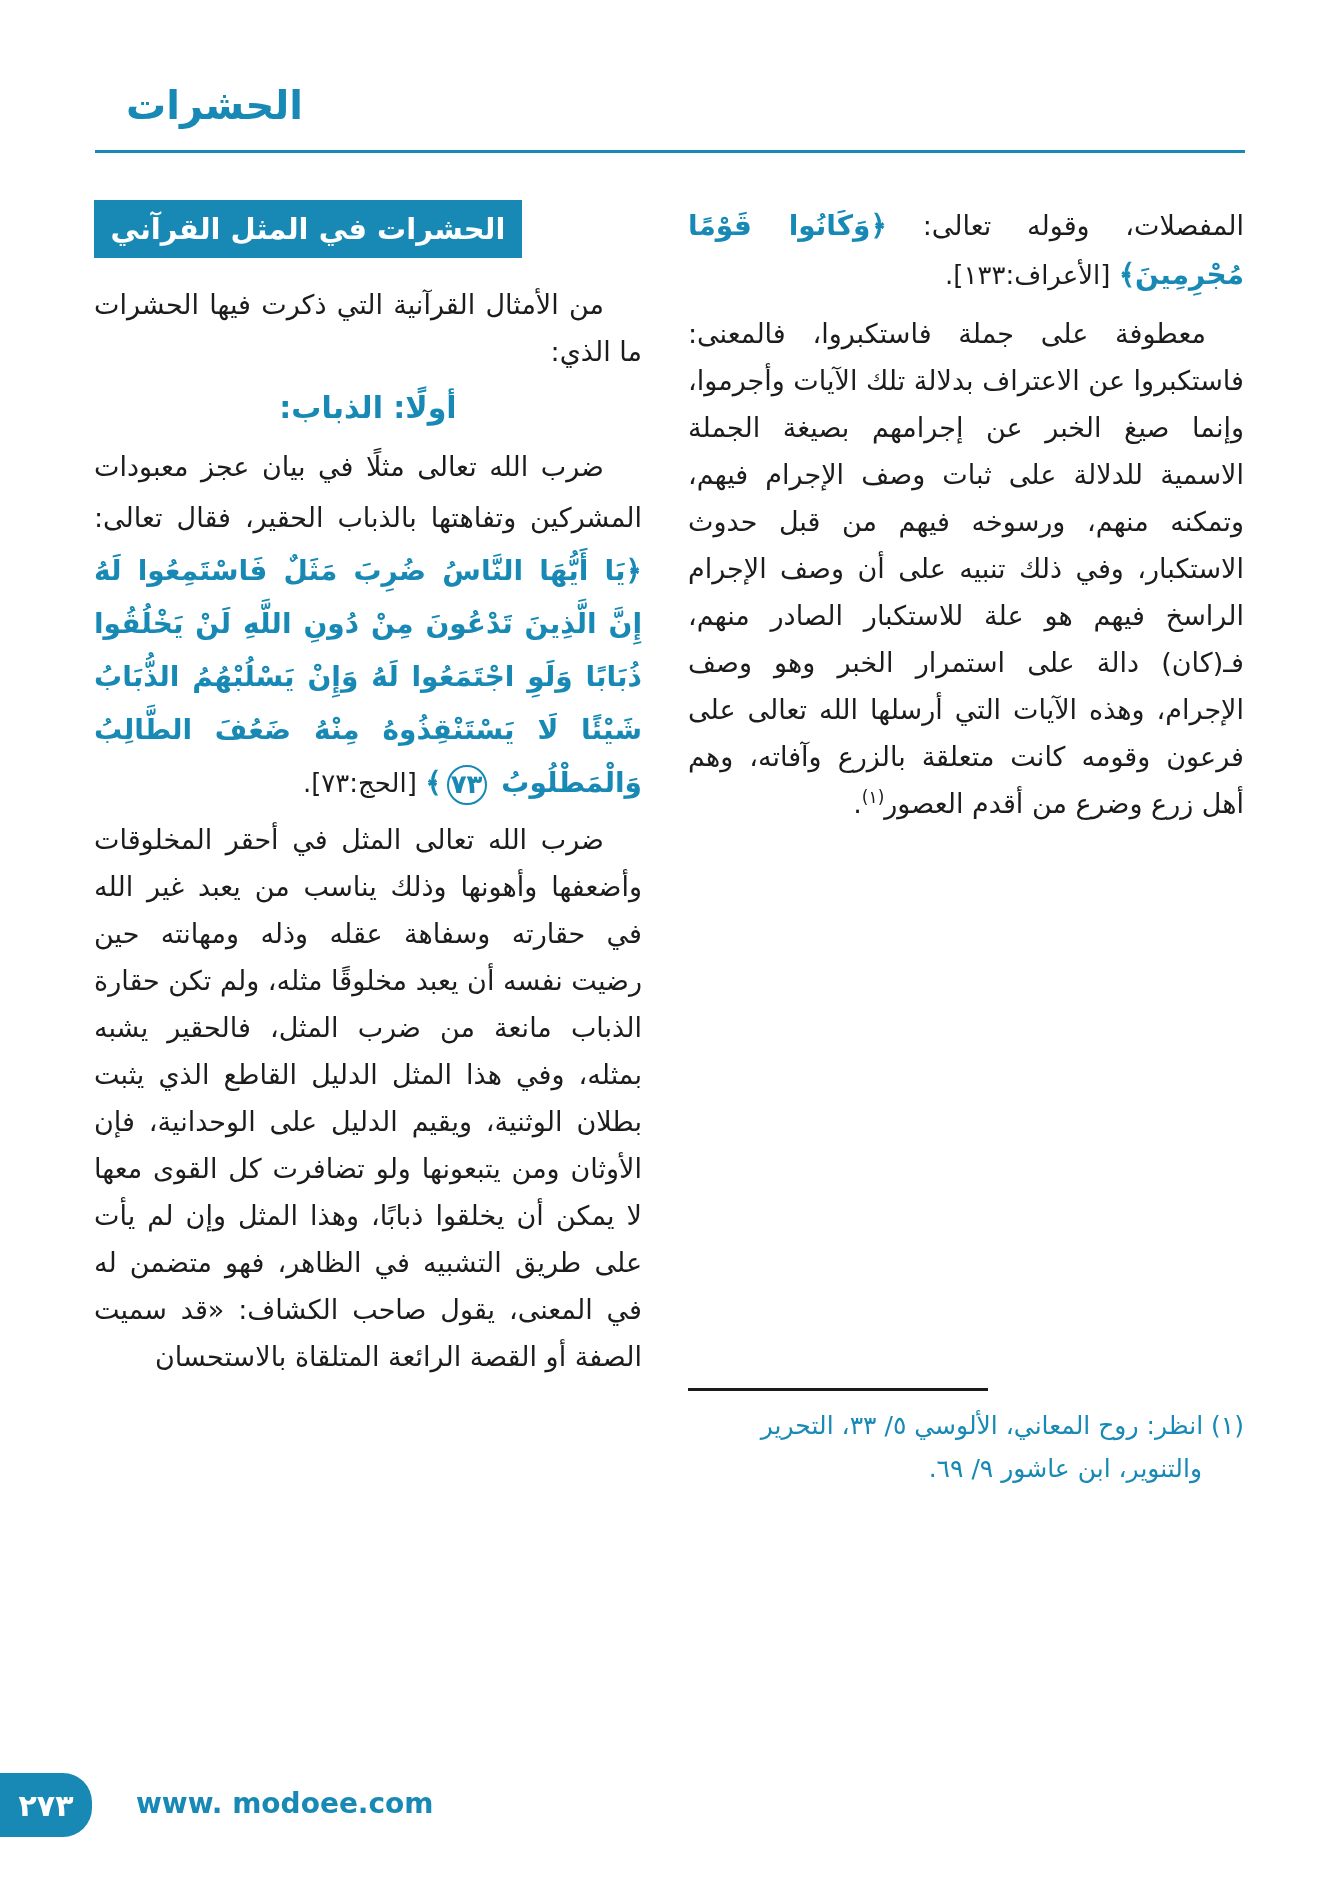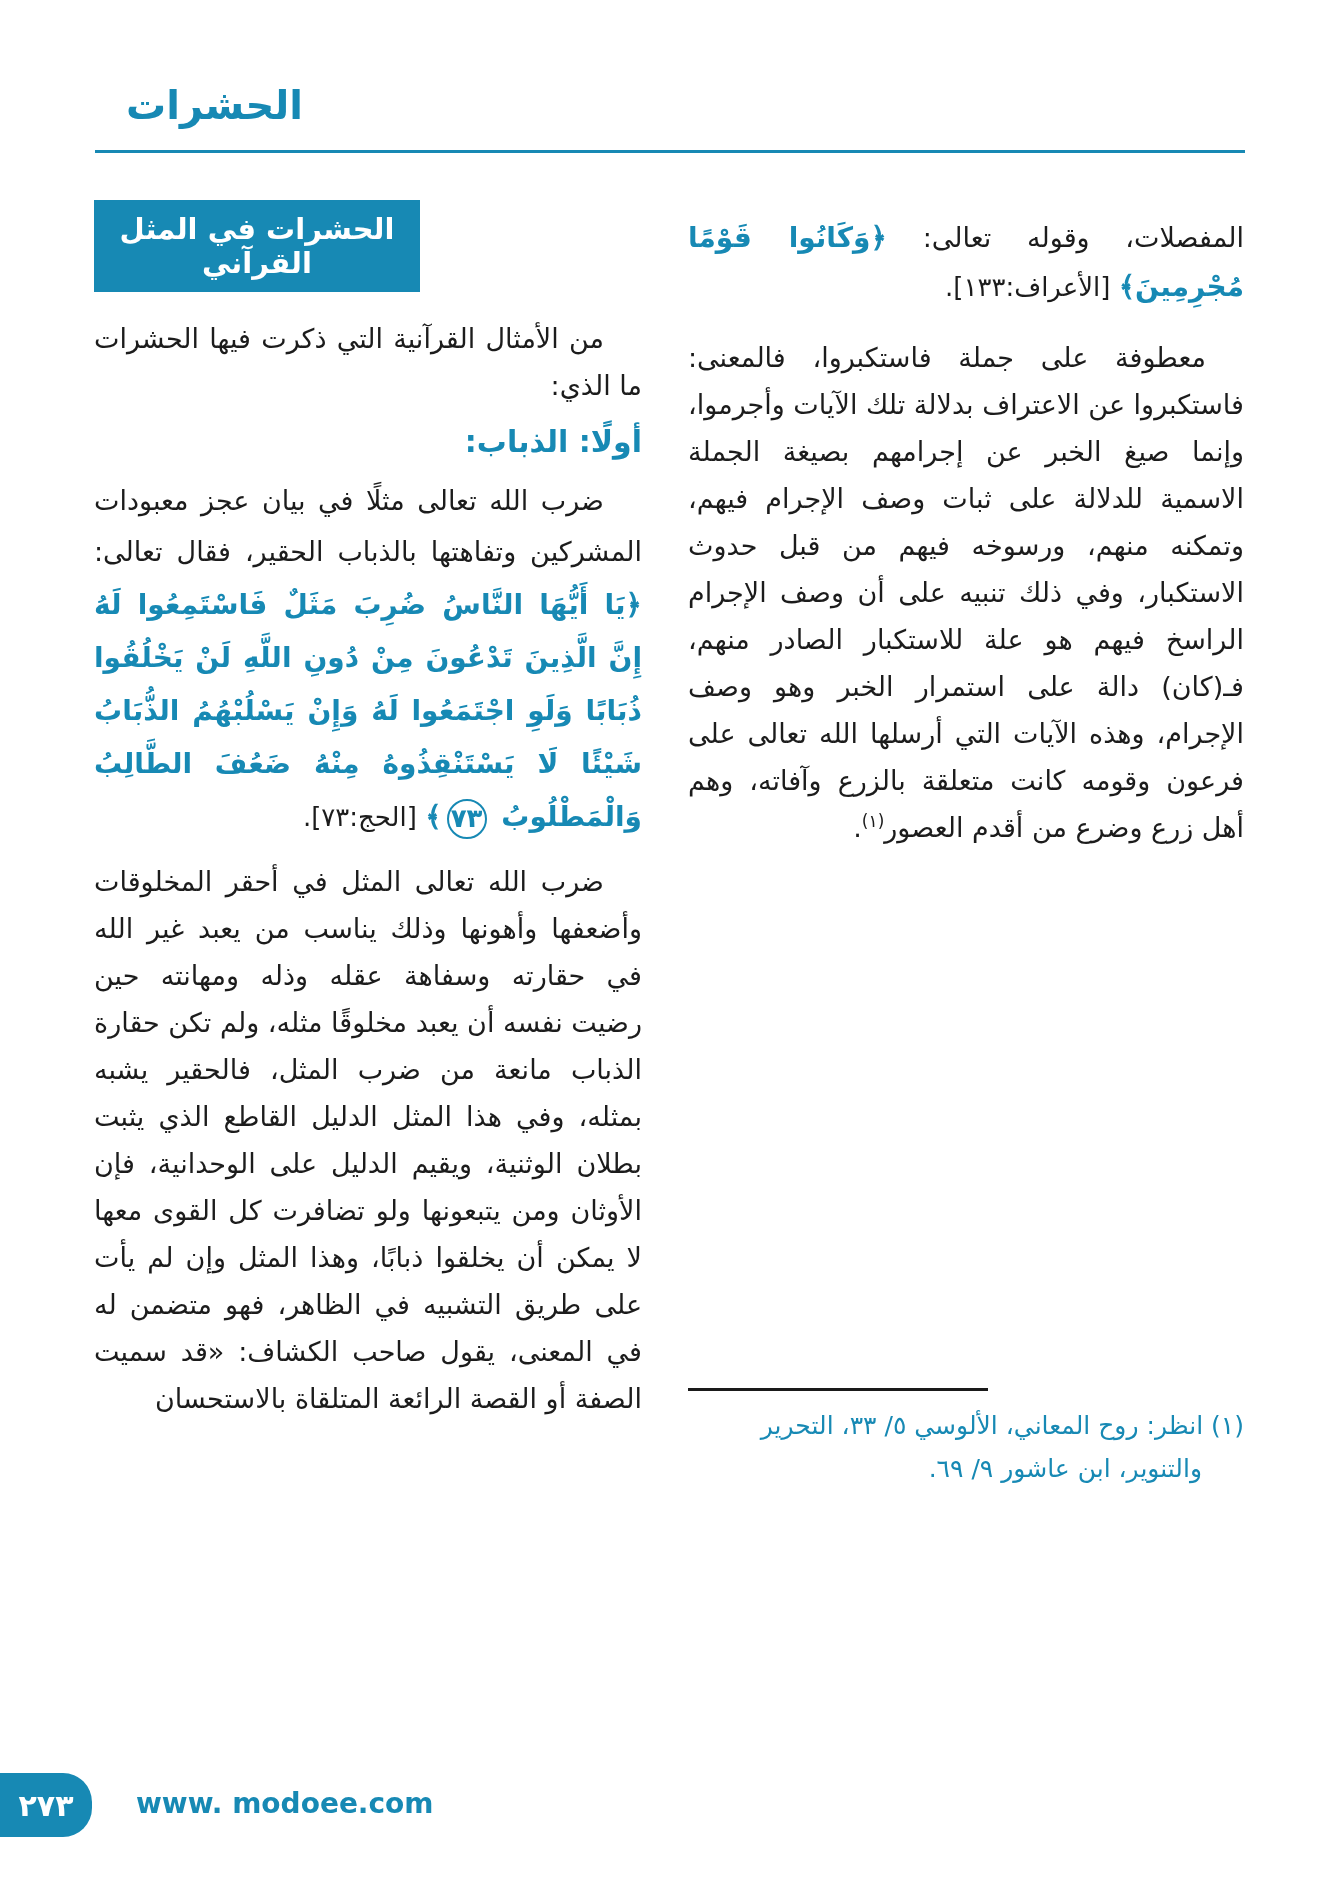--- a/index.html
+++ b/index.html
@@ -35,21 +35,21 @@
     width:1150px;height:1292px;
     display:flex;gap:46px;
     direction:rtl;
   }
   .col{direction:rtl;}
   .col-right{width:556px;display:flex;flex-direction:column;}
   .col-left{width:548px;}
   .body-p{
     font-size:27px;line-height:1.74;
     text-align:justify;text-indent:38px;
-    margin:16px 0 8px 0;
+    margin:4px 0 8px 0;
   }
   .no-indent{text-indent:0;}
   .quran{
     color:var(--accent);
     font-weight:bold;
     font-size:28px;
   }
   .ref{color:var(--ink);font-size:26px;}
   .sup-note{font-size:17px;vertical-align:super;line-height:0;}
   .footnote-block{margin-top:auto;}
@@ -58,32 +58,33 @@
     margin:0 auto 14px 0; 
   }
   .footnote{
     font-size:25px;line-height:1.7;
     color:var(--accent);
     direction:rtl;text-align:right;
     padding-right:42px;text-indent:-42px;
     margin:0;
   }
   .section-box{
-    width:326px;
+    width:428px;
     background:var(--accent);
     color:#ffffff;
     font-size:29px;font-weight:bold;
     text-align:center;
     padding:12px 6px;
     margin:2px auto 24px 0; 
   }
   .subheading{
     color:var(--accent);
     font-size:30px;font-weight:bold;
     margin:14px 0 16px 0;
+    text-align:center;
   }
   .verse-p{line-height:1.9;}
   .ayah-circle{
     display:inline-flex;align-items:center;justify-content:center;
     width:40px;height:40px;
     border:2px solid var(--accent);
     border-radius:50%;
     color:var(--accent);
     font-size:26px;font-weight:bold;
     vertical-align:middle;

